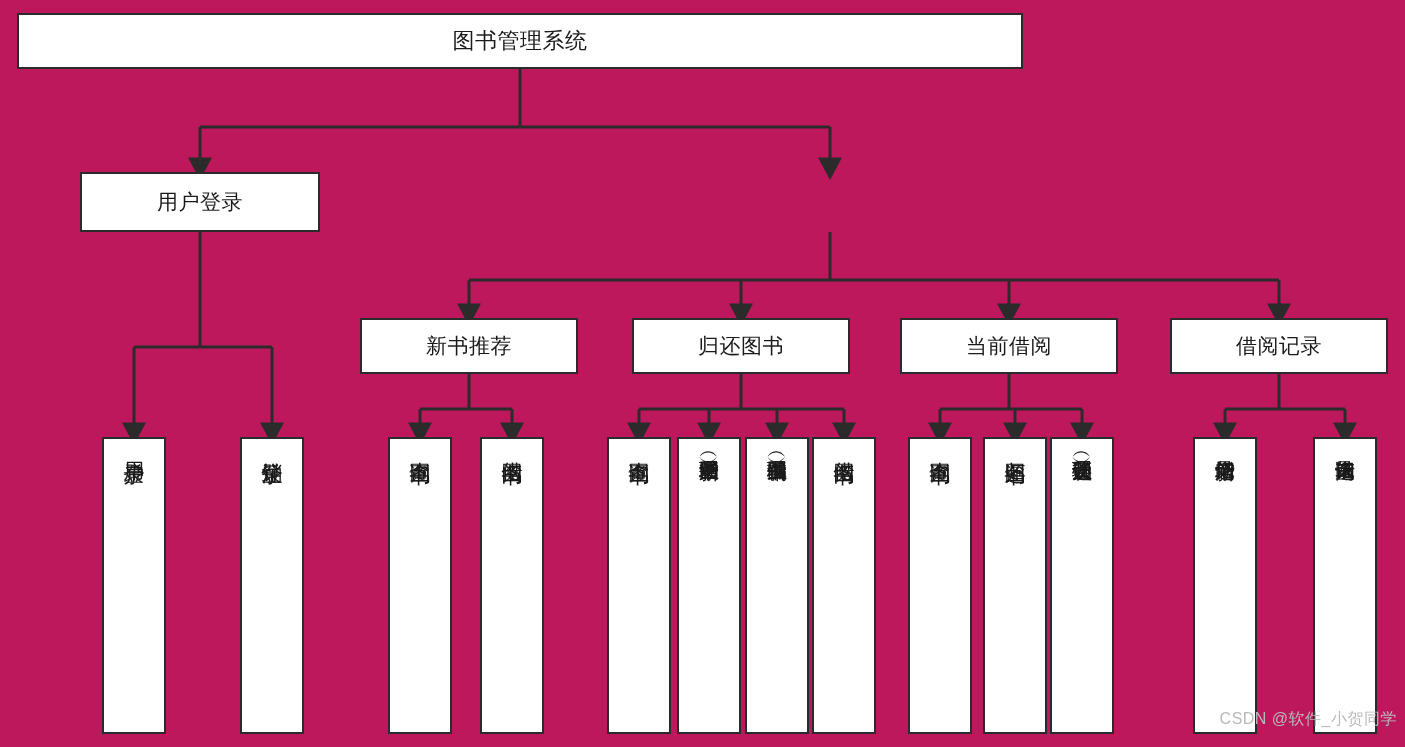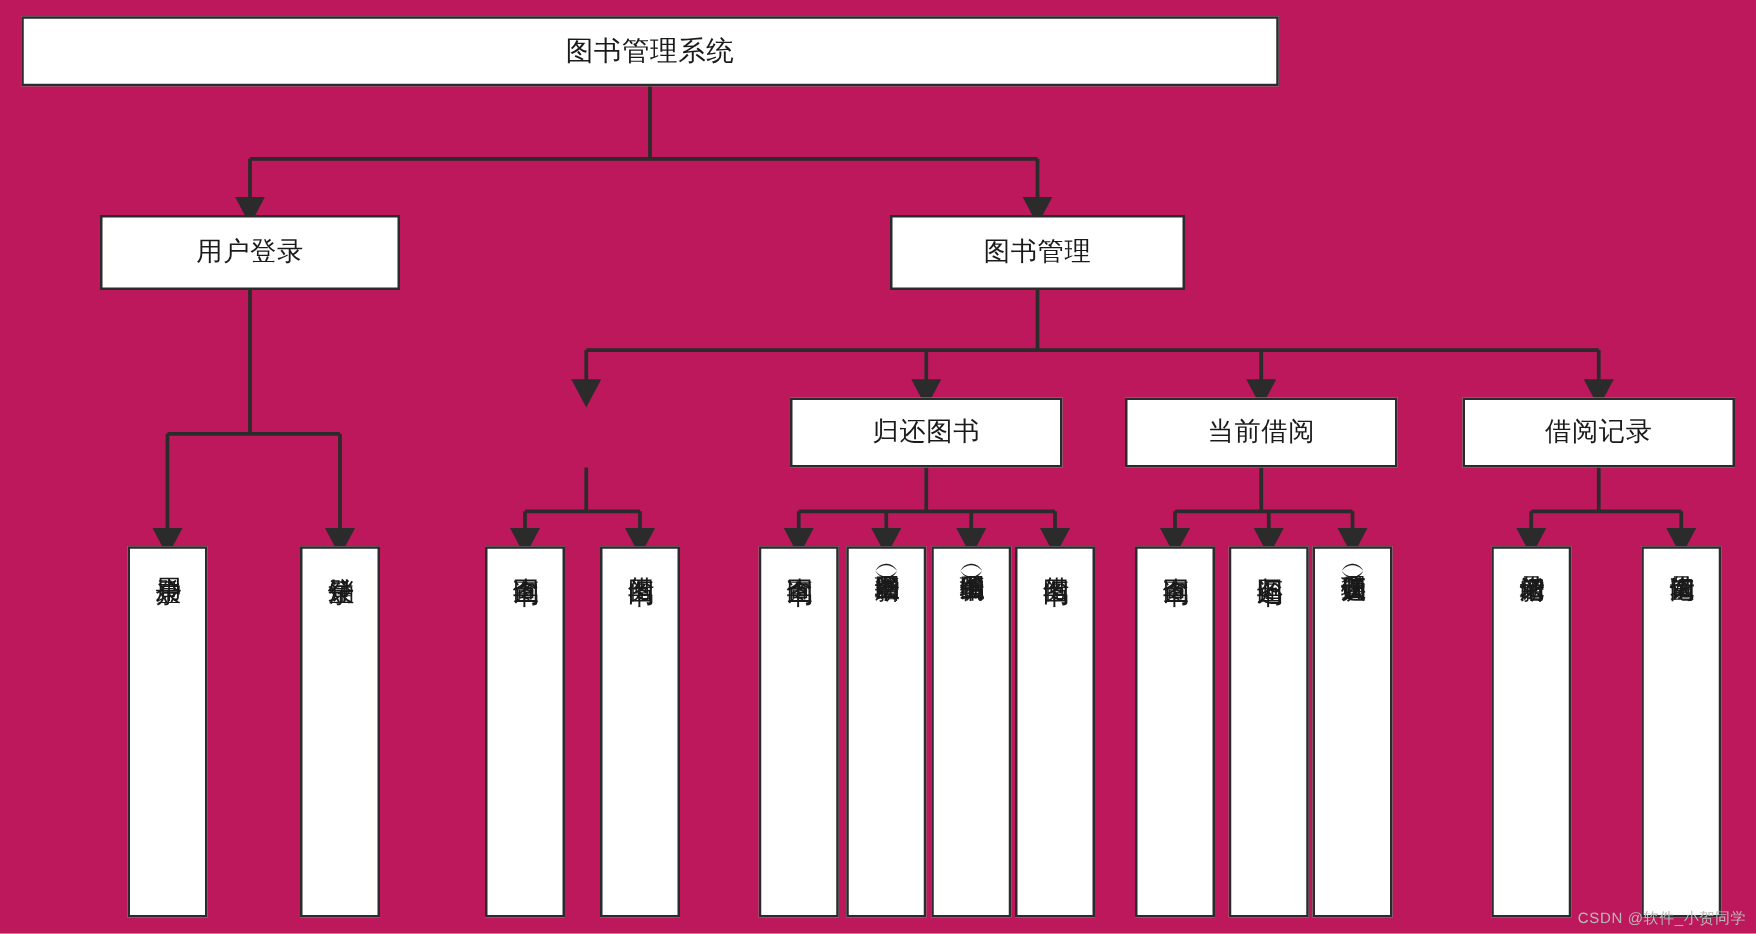--- a/index.html
+++ b/index.html
@@ -64,22 +64,22 @@
     white-space: nowrap;
     max-height: 100%;
   }
   .node.vert.tall .node-label {
     font-size: 20px;
     letter-spacing: 0px;
   }
   #watermark {
     position: absolute;
     right: 8px;
-    bottom: 4px;
-    font-size: 12px;
+    bottom: 17px;
+    font-size: 16px;
     color: #b9b9b9;
     letter-spacing: 0.5px;
     white-space: nowrap;
   }
 </style>
 </head>
 <body>
 
 <div id="diagram-root">
 
@@ -126,24 +126,24 @@
       </g>
   </svg>
 
   <div class="node horiz root" style="left: 17px; top: 13px; width: 1006px; height: 56px;">
     <span class="node-label">图书管理系统</span>
   </div>
 
   <div class="node horiz" style="left: 80px; top: 172px; width: 240px; height: 60px;">
     <span class="node-label">用户登录</span>
   </div>
-  <div class="node horiz" style="left: 712px; top: 172px; width: 236px; height: 60px;">
-    <span class="node-label">图书管理</span>
+
+  <div class="node horiz" style="left: 360px; top: 318px; width: 218px; height: 56px;">
+    <span class="node-label">新书推荐</span>
   </div>
-
   <div class="node horiz" style="left: 632px; top: 318px; width: 218px; height: 56px;">
     <span class="node-label">归还图书</span>
   </div>
   <div class="node horiz" style="left: 1170px; top: 318px; width: 218px; height: 56px;">
     <span class="node-label">借阅记录</span>
   </div>
   <div class="node horiz" style="left: 900px; top: 318px; width: 218px; height: 56px;">
     <span class="node-label">当前借阅</span>
   </div>
 

